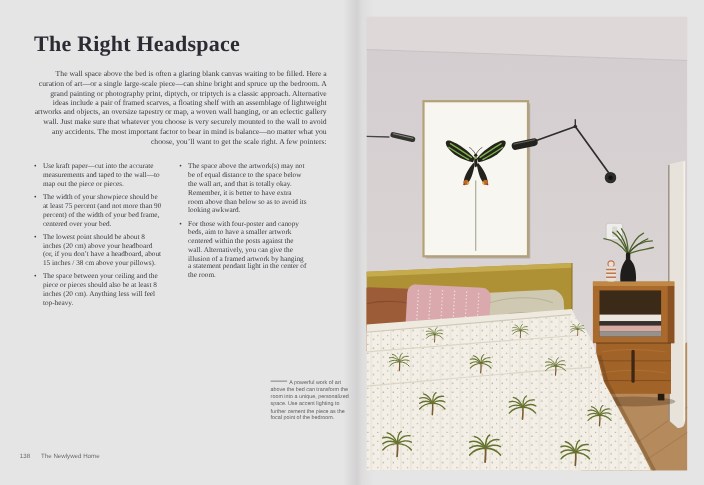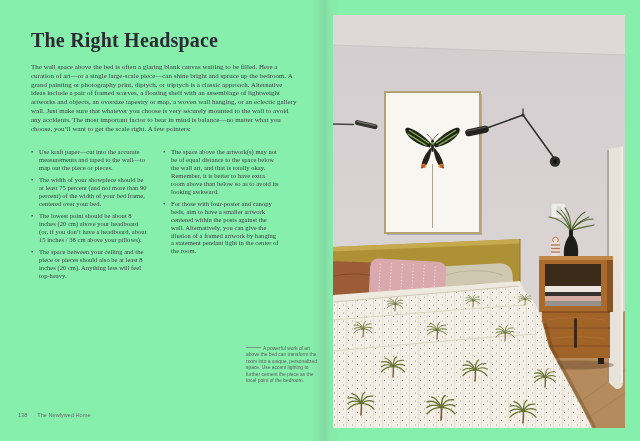--- a/index.html
+++ b/index.html
@@ -1,23 +1,23 @@
 <!DOCTYPE html>
 <html><head>
 <meta charset="utf-8">
 <style>
   html,body{margin:0;padding:0;background:#ffffff;}
-  .spread{position:relative;width:640px;height:441px;background:#86efac;overflow:hidden;
+  .spread{position:relative;width:640px;height:441px;background:#e5e5e5;overflow:hidden;
           font-family:"Liberation Serif", serif;color:#3a3a40;}
   
   .left-page{position:absolute;left:0;top:0;width:320px;height:441px;}
   .title{position:absolute;left:31px;top:29px;font-size:20px;font-weight:700;color:#2b2b33;
          letter-spacing:.2px;font-family:"Liberation Serif", serif;}
   .intro{position:absolute;left:31px;top:63px;width:266px;font-size:7px;line-height:8.8px;
-         color:#3c3c42;text-align:left;}
+         color:#3c3c42;text-align:right;}
   .cols{position:absolute;left:31px;top:148px;width:280px;display:flex;gap:16px;}
   .col{width:116px;}
   ul.bullets{list-style:none;margin:0;padding:0;font-size:6.6px;line-height:7.9px;color:#3c3c42;}
   ul.bullets li{position:relative;padding-left:8px;margin-bottom:4.5px;}
   ul.bullets li::before{content:"•";position:absolute;left:0;top:0;}
   .caption{position:absolute;left:246px;top:346px;width:78px;font-family:"Liberation Sans", sans-serif;
            font-size:4.9px;line-height:6.4px;color:#5d5d5d;}
   .cap-rule{display:inline-block;width:15px;height:1px;background:#8a8a8a;vertical-align:2px;margin-right:2px;}
   .footer{position:absolute;left:18px;top:412px;font-family:"Liberation Sans", sans-serif;
           font-size:5.6px;color:#6b6b6b;display:flex;gap:10px;}

